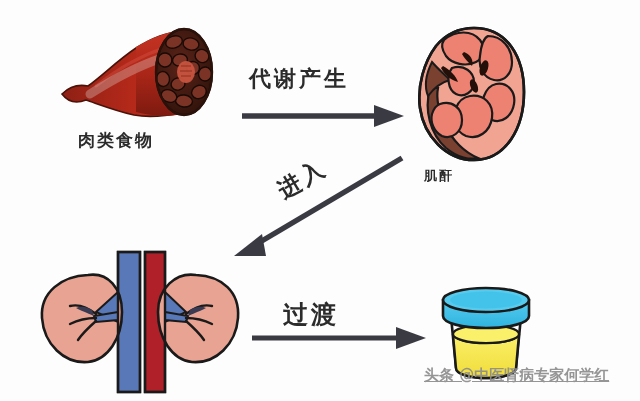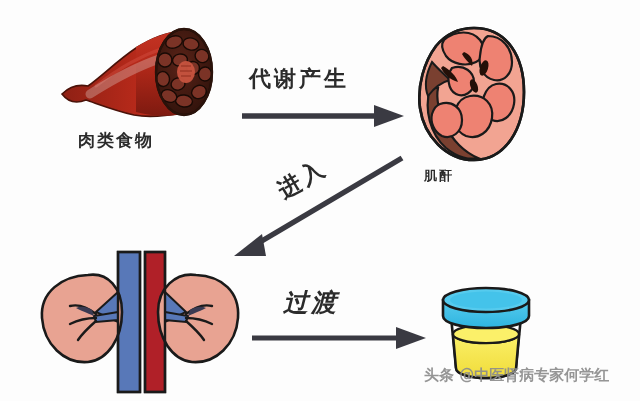--- a/index.html
+++ b/index.html
@@ -54,35 +54,35 @@
   #label-arrow-diag {
     left: 273px;
     top: 181px;
     font-size: 23px;
     letter-spacing: 3px;
     transform: rotate(-31deg);
     transform-origin: left top;
   }
   #label-arrow-bottom {
     left: 283px;
-    top: 288px;
+    top: 300px;
     font-size: 25px;
     letter-spacing: 3px;
-    font-style: italic;
   }
   #watermark {
     position: absolute;
     left: 424px;
     top: 366px;
     font-size: 15px;
     font-weight: 700;
     color: #8d8d8d;
     opacity: 0.92;
     letter-spacing: 0px;
     white-space: nowrap;
+    text-decoration: underline;
   }
 </style>
 </head>
 <body>
 
 <div id="canvas">
 
   <svg class="svg-layer" viewBox="0 0 640 401">
     <defs>
       <linearGradient id="muscleGrad" x1="0" y1="0" x2="0" y2="1">

